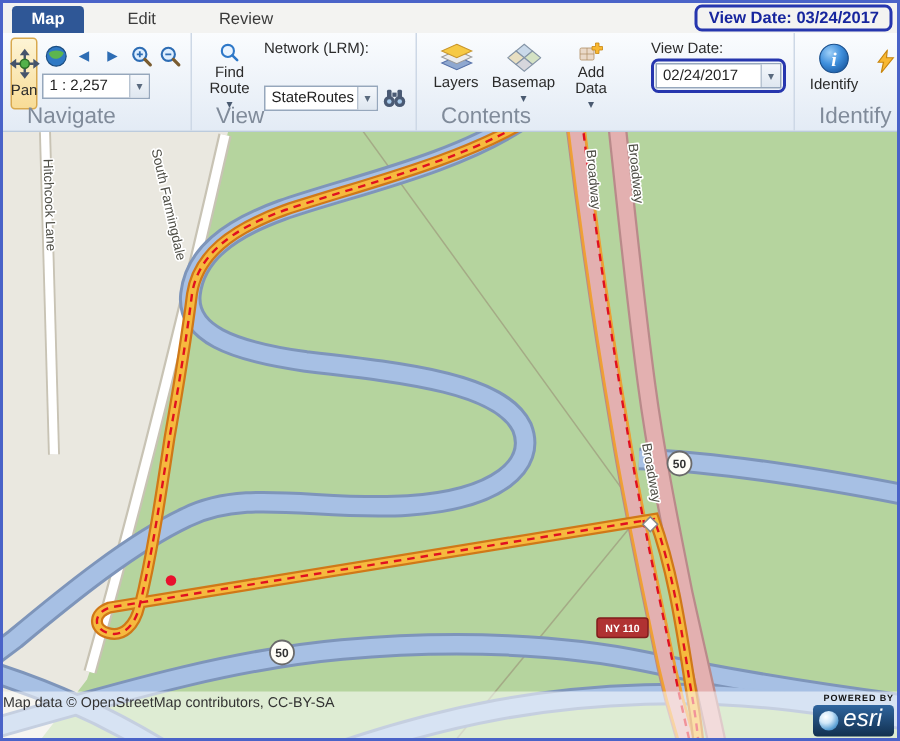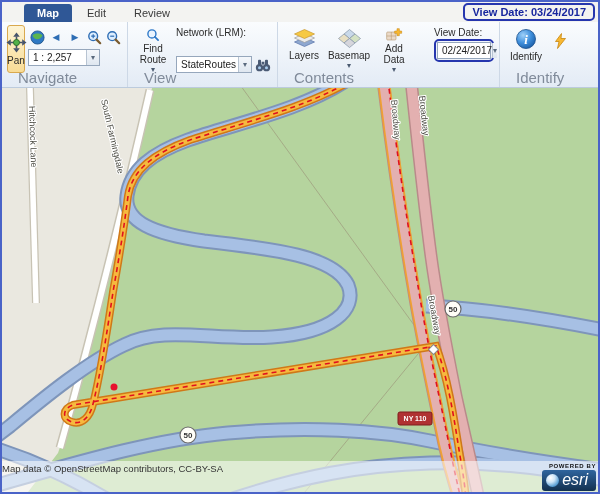--- a/index.html
+++ b/index.html
@@ -1,44 +1,44 @@
 <!DOCTYPE html>
 <html><head>
 <meta charset="utf-8">
 <style>
   *{box-sizing:border-box;margin:0;padding:0}
   html,body{background:#fff}
   body{font-family:"Liberation Sans",sans-serif}
   .window{width:600px;height:494px;border:2px solid #4a63c8;background:#fff;position:relative;overflow:hidden}
-  .tabbar{height:20px;background:#f3f3f1;display:flex;align-items:flex-end;gap:2px;padding-left:22px;position:relative}
+  .tabbar{height:20px;background:#f3f3f1;display:flex;align-items:flex-end;gap:16px;padding-left:6px;position:relative}
   .tab{height:18px;padding:0 13px;font-size:11px;color:#3a3a3a;display:flex;align-items:center;border-radius:3px 3px 0 0;cursor:default}
   .tab.active{background:#2f5796;color:#fff;font-weight:bold}
   .viewdate-banner{position:absolute;right:3px;top:1px;padding:1px 7px;border:2px solid #2636ae;border-radius:5px;font-size:11px;font-weight:bold;color:#17269e}
   .ribbon{height:66px;display:flex;background:linear-gradient(#fafcfe,#e3ebf5);border-bottom:1px solid #bccbdd}
   .group{position:relative;display:flex;align-items:flex-start;gap:3px;padding:3px 5px 12px 5px;border-right:1px solid #cdd8e6;flex-shrink:0}
   .group:last-child{border-right:none;flex:1}
   .group-label{position:absolute;bottom:1px;left:16px;right:0;text-align:left;font-size:15px;color:#808b9a}
   button{background:transparent;border:1px solid transparent;font-family:inherit;cursor:pointer}
   .big-btn{display:flex;flex-direction:column;align-items:center;justify-content:flex-start;width:42px;height:50px;font-size:10px;color:#2b2b2b;gap:1px;border-radius:3px;padding-top:2px}
   .big-btn .lbl{text-align:center;line-height:1.1}
   .pan-btn{width:18px;height:48px;border:1px solid #d9a94e;background:linear-gradient(#fdf4d5,#f8dc96);display:flex;flex-direction:column;align-items:center;justify-content:center;gap:2px;font-size:10px;color:#2b2b2b;border-radius:3px}
   .nav-right{display:flex;flex-direction:column;gap:3px;padding-top:3px}
   .nav-icons{display:flex;gap:1px}
   .icon-btn{width:18px;height:18px;display:flex;align-items:center;justify-content:center;border-radius:2px;font-size:9px;color:#2e6db4;padding:0}
   .combo{display:flex;align-items:center;background:#fff;border:1px solid #96a7bc;height:17px;font-size:10px;color:#222;padding-left:4px}
   .combo .arrow{margin-left:auto;width:13px;height:100%;display:flex;align-items:center;justify-content:center;color:#5a6a7e;font-size:8px;background:linear-gradient(#f4f7fb,#dfe7f0);border-left:1px solid #b8c4d2}
   .scale-combo{width:72px}
   .find-fields{display:flex;flex-direction:column;gap:18px;padding-top:2px}
   .field-label{font-size:10px;color:#2b2b2b}
-  .field-row{display:flex;gap:2px}
+  .field-row{display:flex;align-items:center;gap:2px}
   .network-combo{width:76px}
   .text-input{width:96px;height:17px;border:1px solid #96a7bc;font-size:10px;padding:0 3px;font-family:inherit}
   .viewdate-field{display:flex;flex-direction:column;gap:1px;padding-top:2px;margin-left:16px}
   .annotation{border:2px solid #2636ae;border-radius:5px;padding:1px;background:transparent}
-  .date-combo{width:54px}
+  .date-combo{width:84px}
   .arrow-down{font-size:8px;color:#4a5a70;line-height:1}
   .flash-btn{width:20px;height:26px;display:flex;align-items:center;justify-content:center;padding:0;margin-top:3px}
   .map-wrap{position:relative;width:596px;height:404px;overflow:hidden;background:#b5d49e}
   .map-attribution{position:absolute;left:0;right:0;bottom:0;height:31px;background:rgba(255,255,255,.55);font-size:9.5px;color:#333;text-align:left;line-height:15px;padding-right:76px}
   .esri-logo{position:absolute;right:2px;bottom:1px;display:flex;flex-direction:column;align-items:flex-end;gap:1px}
   .powered-by{font-size:6px;letter-spacing:.6px;color:#111;font-weight:bold}
   .esri-badge{display:flex;align-items:center;gap:3px;background:linear-gradient(#2f659e,#12304f);border-radius:3px;padding:2px 8px 3px 4px}
   .esri-globe{width:13px;height:13px;border-radius:50%;background:radial-gradient(circle at 35% 30%,#fff 0%,#cfe6f8 35%,#5a9fd4 70%,#2a6399 100%)}
   .esri-text{color:#fff;font-size:16px;font-weight:normal;font-style:italic;line-height:1}
   .street{font-size:9px;fill:#4e4e46;paint-order:stroke;stroke:#fff;stroke-width:2.2px;stroke-linejoin:round;font-family:"Liberation Sans",sans-serif}

